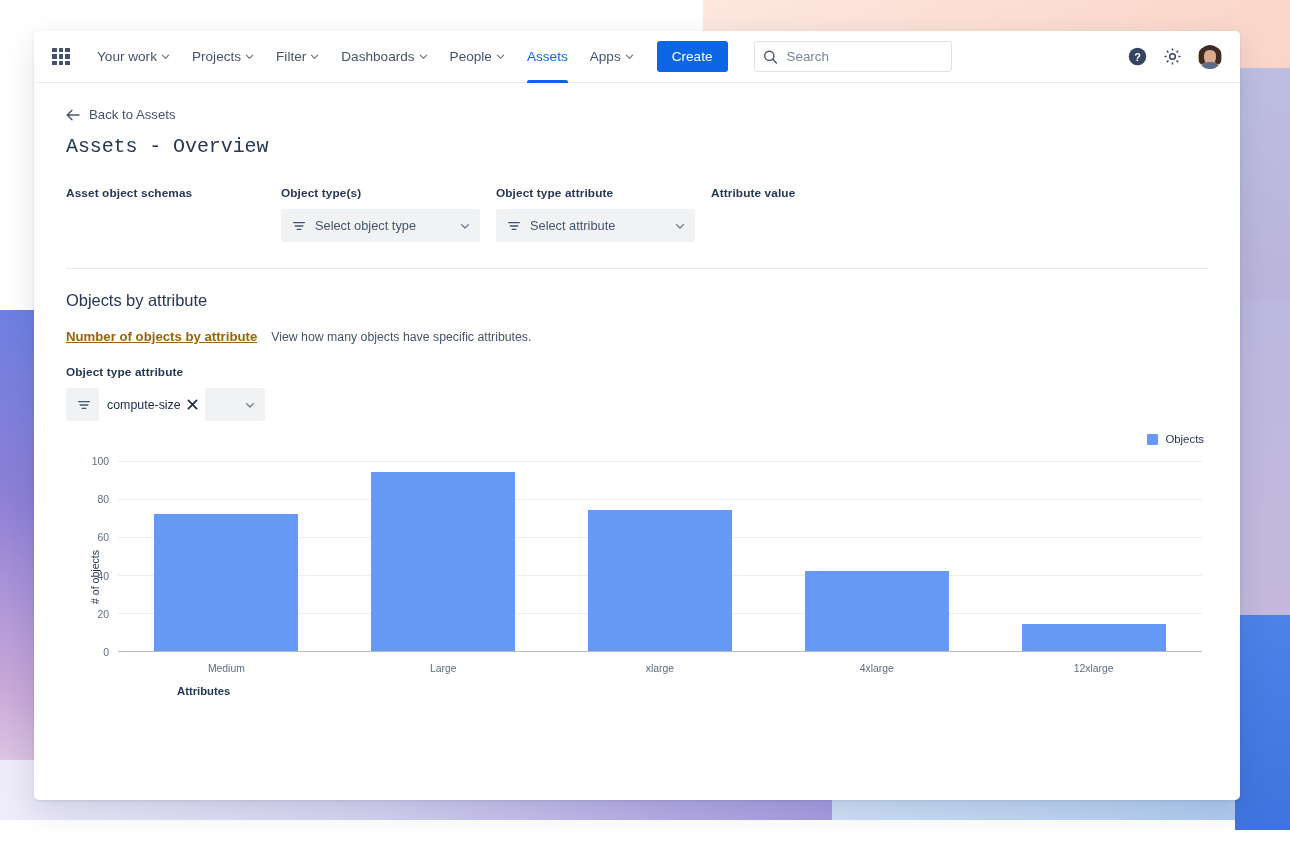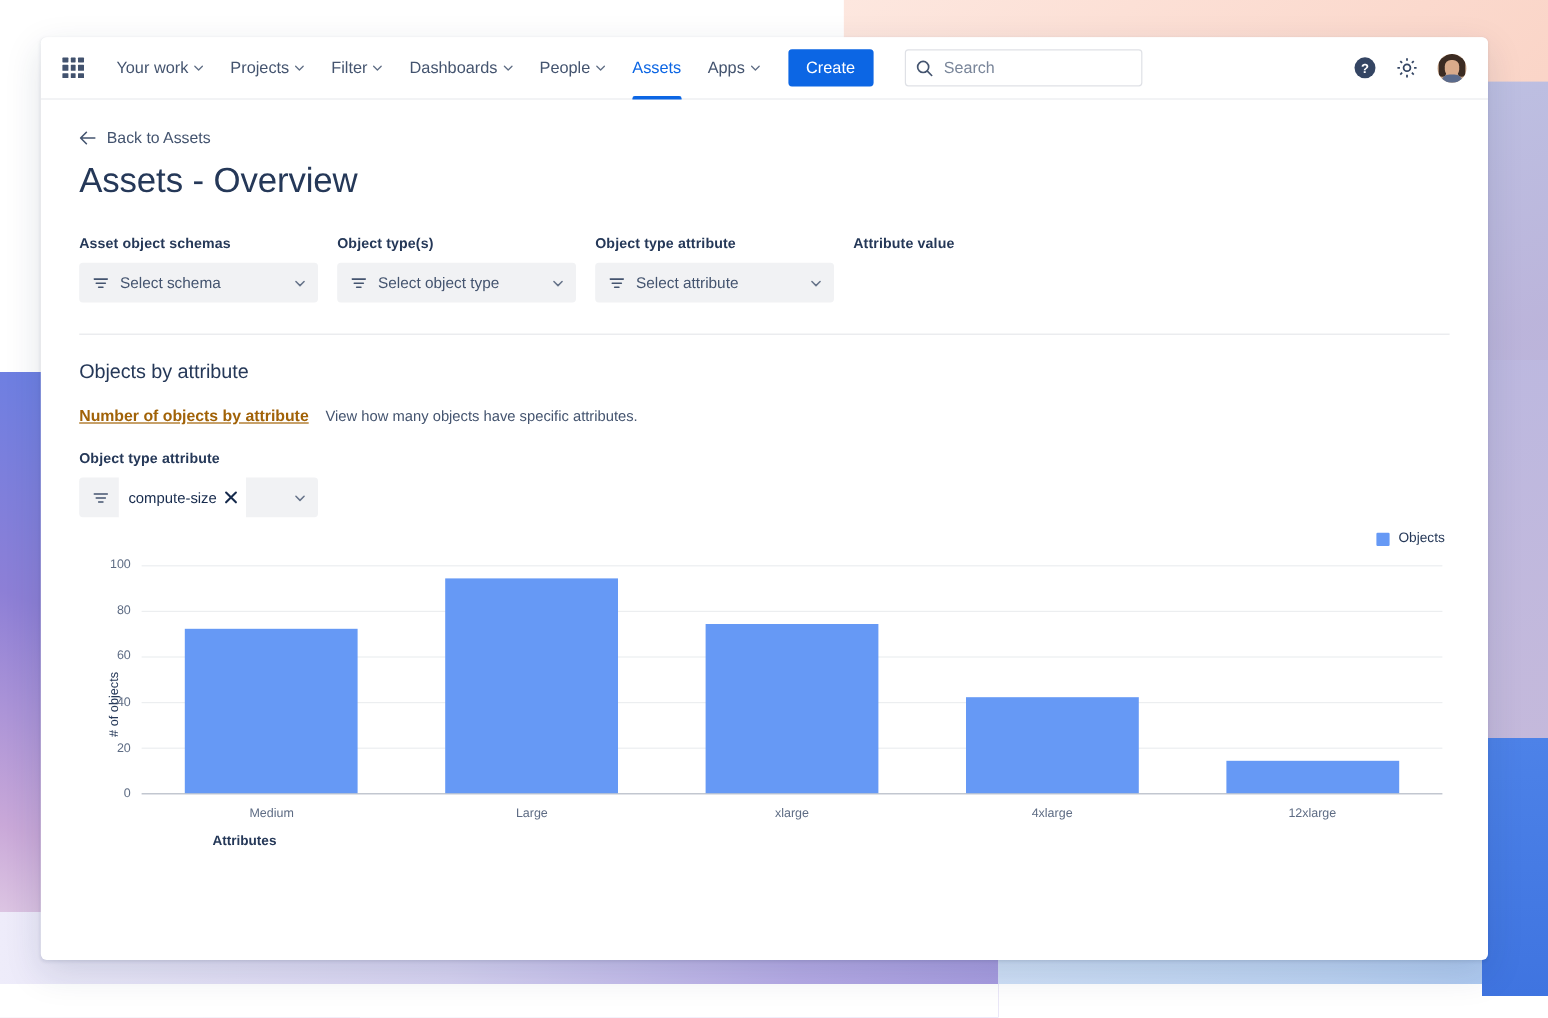--- a/index.html
+++ b/index.html
@@ -194,25 +194,26 @@
   .page { padding: 24px 32px 0 32px; }
 
   .back-link {
     display: inline-flex; align-items: center; gap: 9px;
     font-size: 13.2px; color: #44546f; cursor: pointer;
     margin-bottom: 13px;
   }
   .back-arrow { width: 14px; height: 14px; }
 
   .page-title {
-    font-size: 29px;
+    font-size: 20px;
     color: #253858;
     font-weight: 500;
     letter-spacing: -.1px;
     margin-bottom: 28px;
+    font-family: Liberation Mono, monospace;
   }
 
   
   .filter-row { display: flex; gap: 16px; margin-bottom: 26px; }
   .filter-group { width: 199px; }
   .filter-label {
     font-size: 11.8px;
     font-weight: bold;
     color: #253858;
     margin-bottom: 9px;
@@ -486,31 +487,20 @@
       <span>Back to Assets</span>
     </div>
 
     <div class="page-title">Assets - Overview</div>
 
     
     <div class="filter-row">
 
       <div class="filter-group">
         <div class="filter-label">Asset object schemas</div>
-        <div class="select-box">
-          <svg class="filter-glyph" viewBox="0 0 14 14">
-            <g stroke="#44546f" stroke-width="1.3" stroke-linecap="round">
-                <path d="M1.6 3.6h10.8M3.2 7h7.6M5.2 10.4h3.6"></path>
-              </g>
-          </svg>
-          <span class="select-text">Select schema</span>
-          <svg class="select-caret" viewBox="0 0 10 10">
-              <path d="M1.6 3.6 5 7 8.4 3.6" stroke="#44546f" stroke-width="1.25" fill="none" stroke-linecap="round" stroke-linejoin="round"></path>
-            </svg>
-        </div>
       </div>
 
       <div class="filter-group">
         <div class="filter-label">Object type(s)</div>
         <div class="select-box">
           <svg class="filter-glyph" viewBox="0 0 14 14">
             <g stroke="#44546f" stroke-width="1.3" stroke-linecap="round">
                 <path d="M1.6 3.6h10.8M3.2 7h7.6M5.2 10.4h3.6"></path>
               </g>
           </svg>

